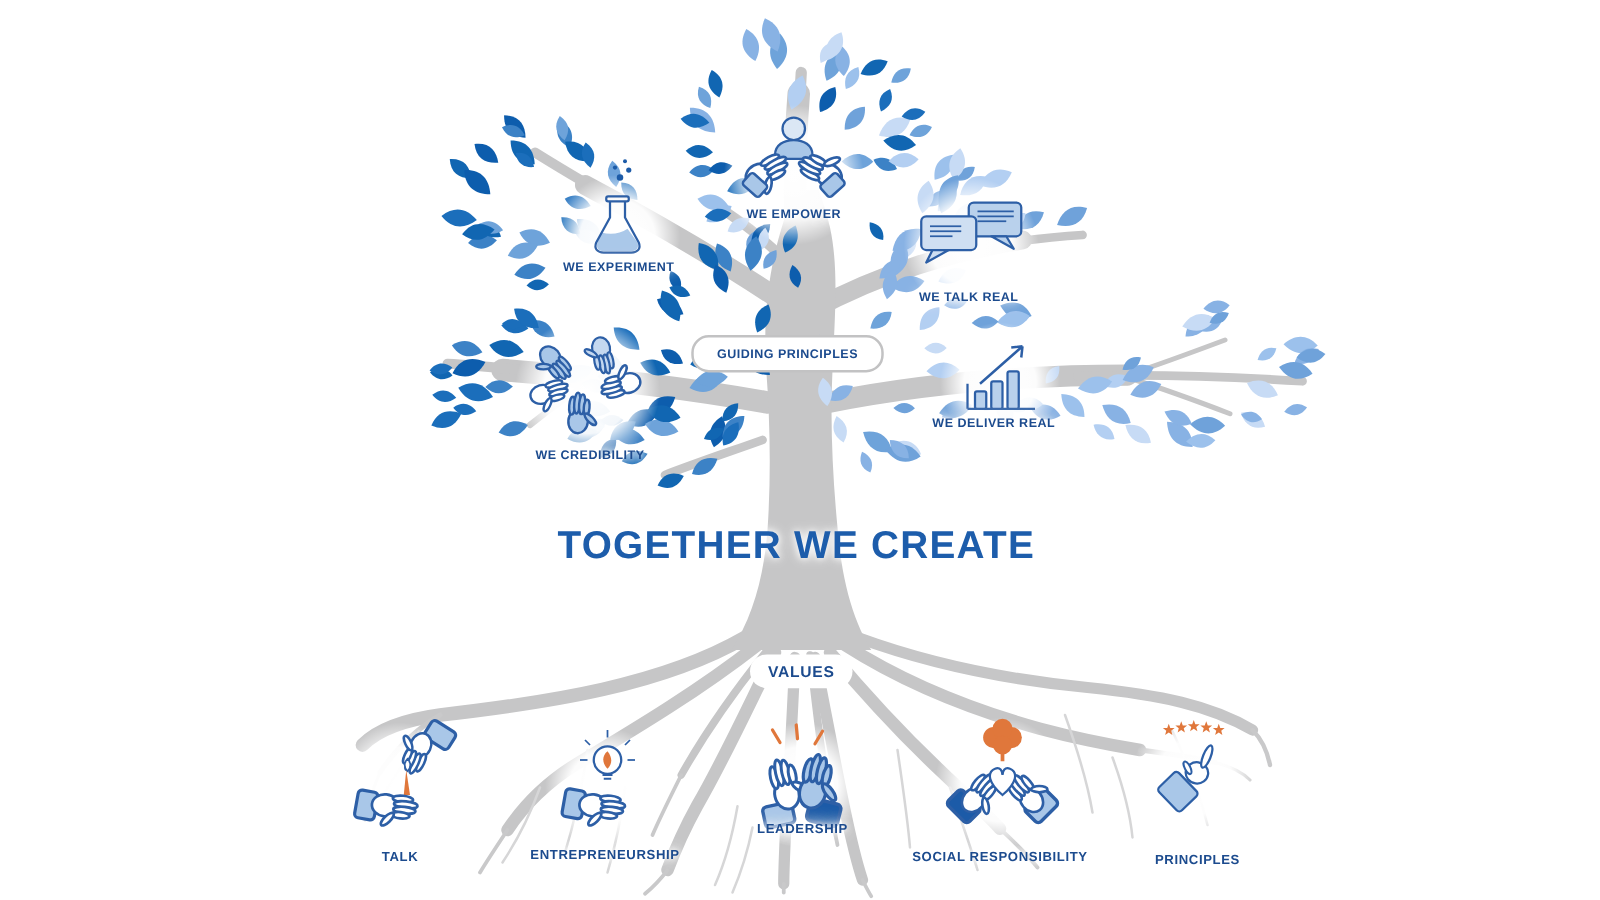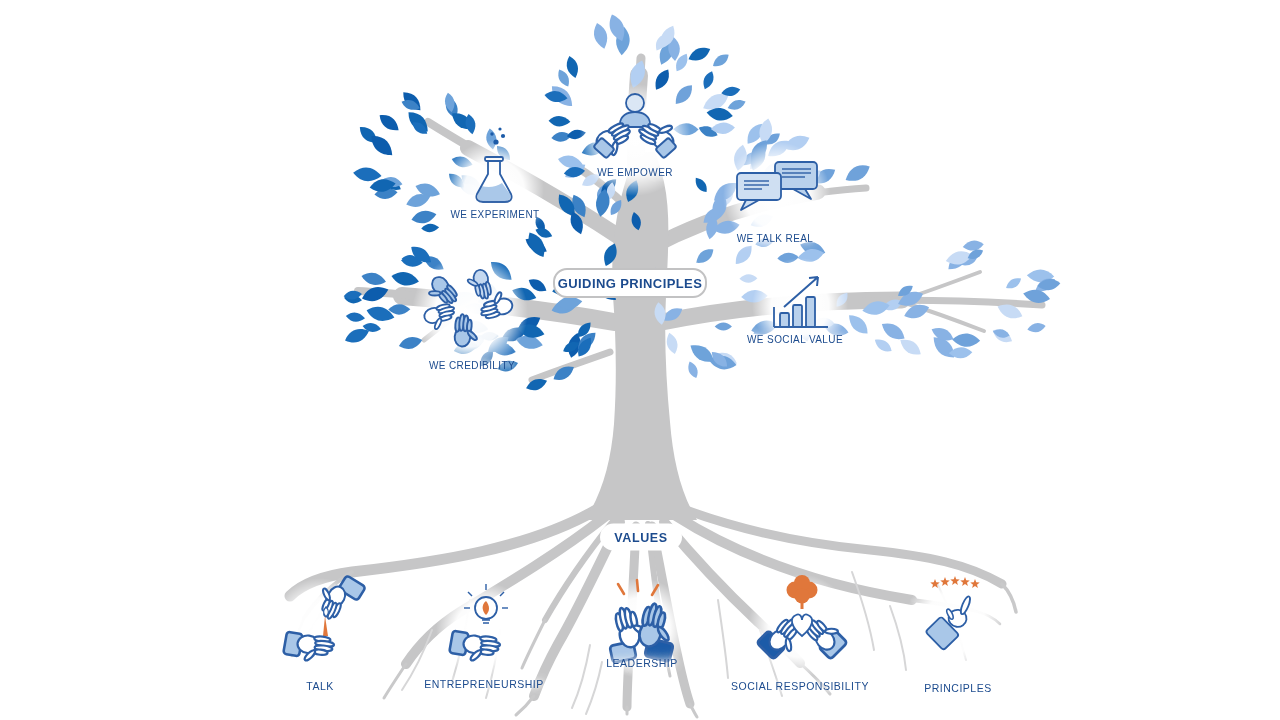--- a/index.html
+++ b/index.html
@@ -1,30 +1,30 @@
 <!DOCTYPE html>
 <html><head>
 <meta charset="utf-8">
 <style>
   html,body{margin:0;padding:0;background:#ffffff;}
   body{width:1280px;height:720px;overflow:hidden;font-family:"Liberation Sans",sans-serif;}
   .stage{position:relative;width:1280px;height:720px;background:#ffffff;}
   .stage svg.art{position:absolute;left:0;top:0;}
-  .label{position:absolute;transform:translate(-50%,-50%);color:#1c4b8e;font-weight:normal;
+  .label{position:absolute;transform:translate(-50%,-50%);color:#1c4b8e;font-weight:bold;
          white-space:nowrap;letter-spacing:0.4px;
          text-shadow:0 0 4px #fff,0 0 8px #fff,0 0 12px #fff,0 0 16px #fff;}
   .principle{font-size:10px;}
   .value-label{font-size:10.5px;letter-spacing:0.5px;}
   .title{position:absolute;transform:translate(-50%,-50%);color:#1d5dab;font-weight:bold;
          font-size:31px;letter-spacing:1px;white-space:nowrap;
          text-shadow:0 0 6px #fff,0 0 10px #fff;}
   .badge{position:absolute;transform:translate(-50%,-50%);background:#ffffff;color:#1c4b8e;
          font-weight:bold;display:flex;align-items:center;justify-content:center;
          border-radius:14px;white-space:nowrap;}
-  .badge.gp{width:150px;height:26px;font-size:13px;letter-spacing:0.4px;border:2px solid #c2c2c3;}
+  .badge.gp{width:150px;height:26px;font-size:10px;letter-spacing:0.4px;border:2px solid #c2c2c3;}
   .badge.values{width:82px;height:27px;font-size:12.5px;letter-spacing:0.6px;margin-top:12px;}
 </style>
 </head>
 <body>
 
 <div class="stage">
 
 <svg class="art" width="1280" height="720" viewBox="0 0 1280 720">
   <defs>
     <radialGradient id="halo">
@@ -452,25 +452,26 @@
       <ellipse cx="2" cy="-4" rx="9" ry="8.5" fill="#ffffff" stroke="#2d5fa6" stroke-width="1.8"></ellipse>
       <ellipse cx="8" cy="-18" rx="3" ry="9.5" fill="#ffffff" stroke="#2d5fa6" stroke-width="1.8" transform="rotate(14 8 -18)"></ellipse>
       <ellipse cx="-6" cy="-7" rx="2.2" ry="5.5" fill="#ffffff" stroke="#2d5fa6" stroke-width="1.6" transform="rotate(-35 -6 -7)"></ellipse>
     </g>
   </g>
 </svg>
 
 <div class="label principle" style="left:495px;top:214px">WE EXPERIMENT</div>
 <div class="label principle" style="left:635px;top:172px">WE EMPOWER</div>
 <div class="label principle" style="left:775px;top:238px">WE TALK REAL</div>
-<div class="label principle" style="left:795px;top:339px">WE SOCIAL VALUE</div>
+<div class="label principle" style="left:795px;top:339px">WE DELIVER REAL</div>
 <div class="label principle" style="left:472px;top:365px">WE CREDIBILITY</div>
 
 <div class="badge gp" style="left:630px;top:283px">GUIDING PRINCIPLES</div>
 
+<div class="title" style="left:637px;top:436px">TOGETHER WE CREATE</div>
 
 <div class="badge values" style="left:641px;top:525px">VALUES</div>
 
 <div class="label value-label" style="left:320px;top:686px">TALK</div>
 <div class="label value-label" style="left:484px;top:684px">ENTREPRENEURSHIP</div>
 <div class="label value-label" style="left:642px;top:663px">LEADERSHIP</div>
 <div class="label value-label" style="left:800px;top:686px">SOCIAL RESPONSIBILITY</div>
 <div class="label value-label" style="left:958px;top:688px">PRINCIPLES</div>
 
 </div>

